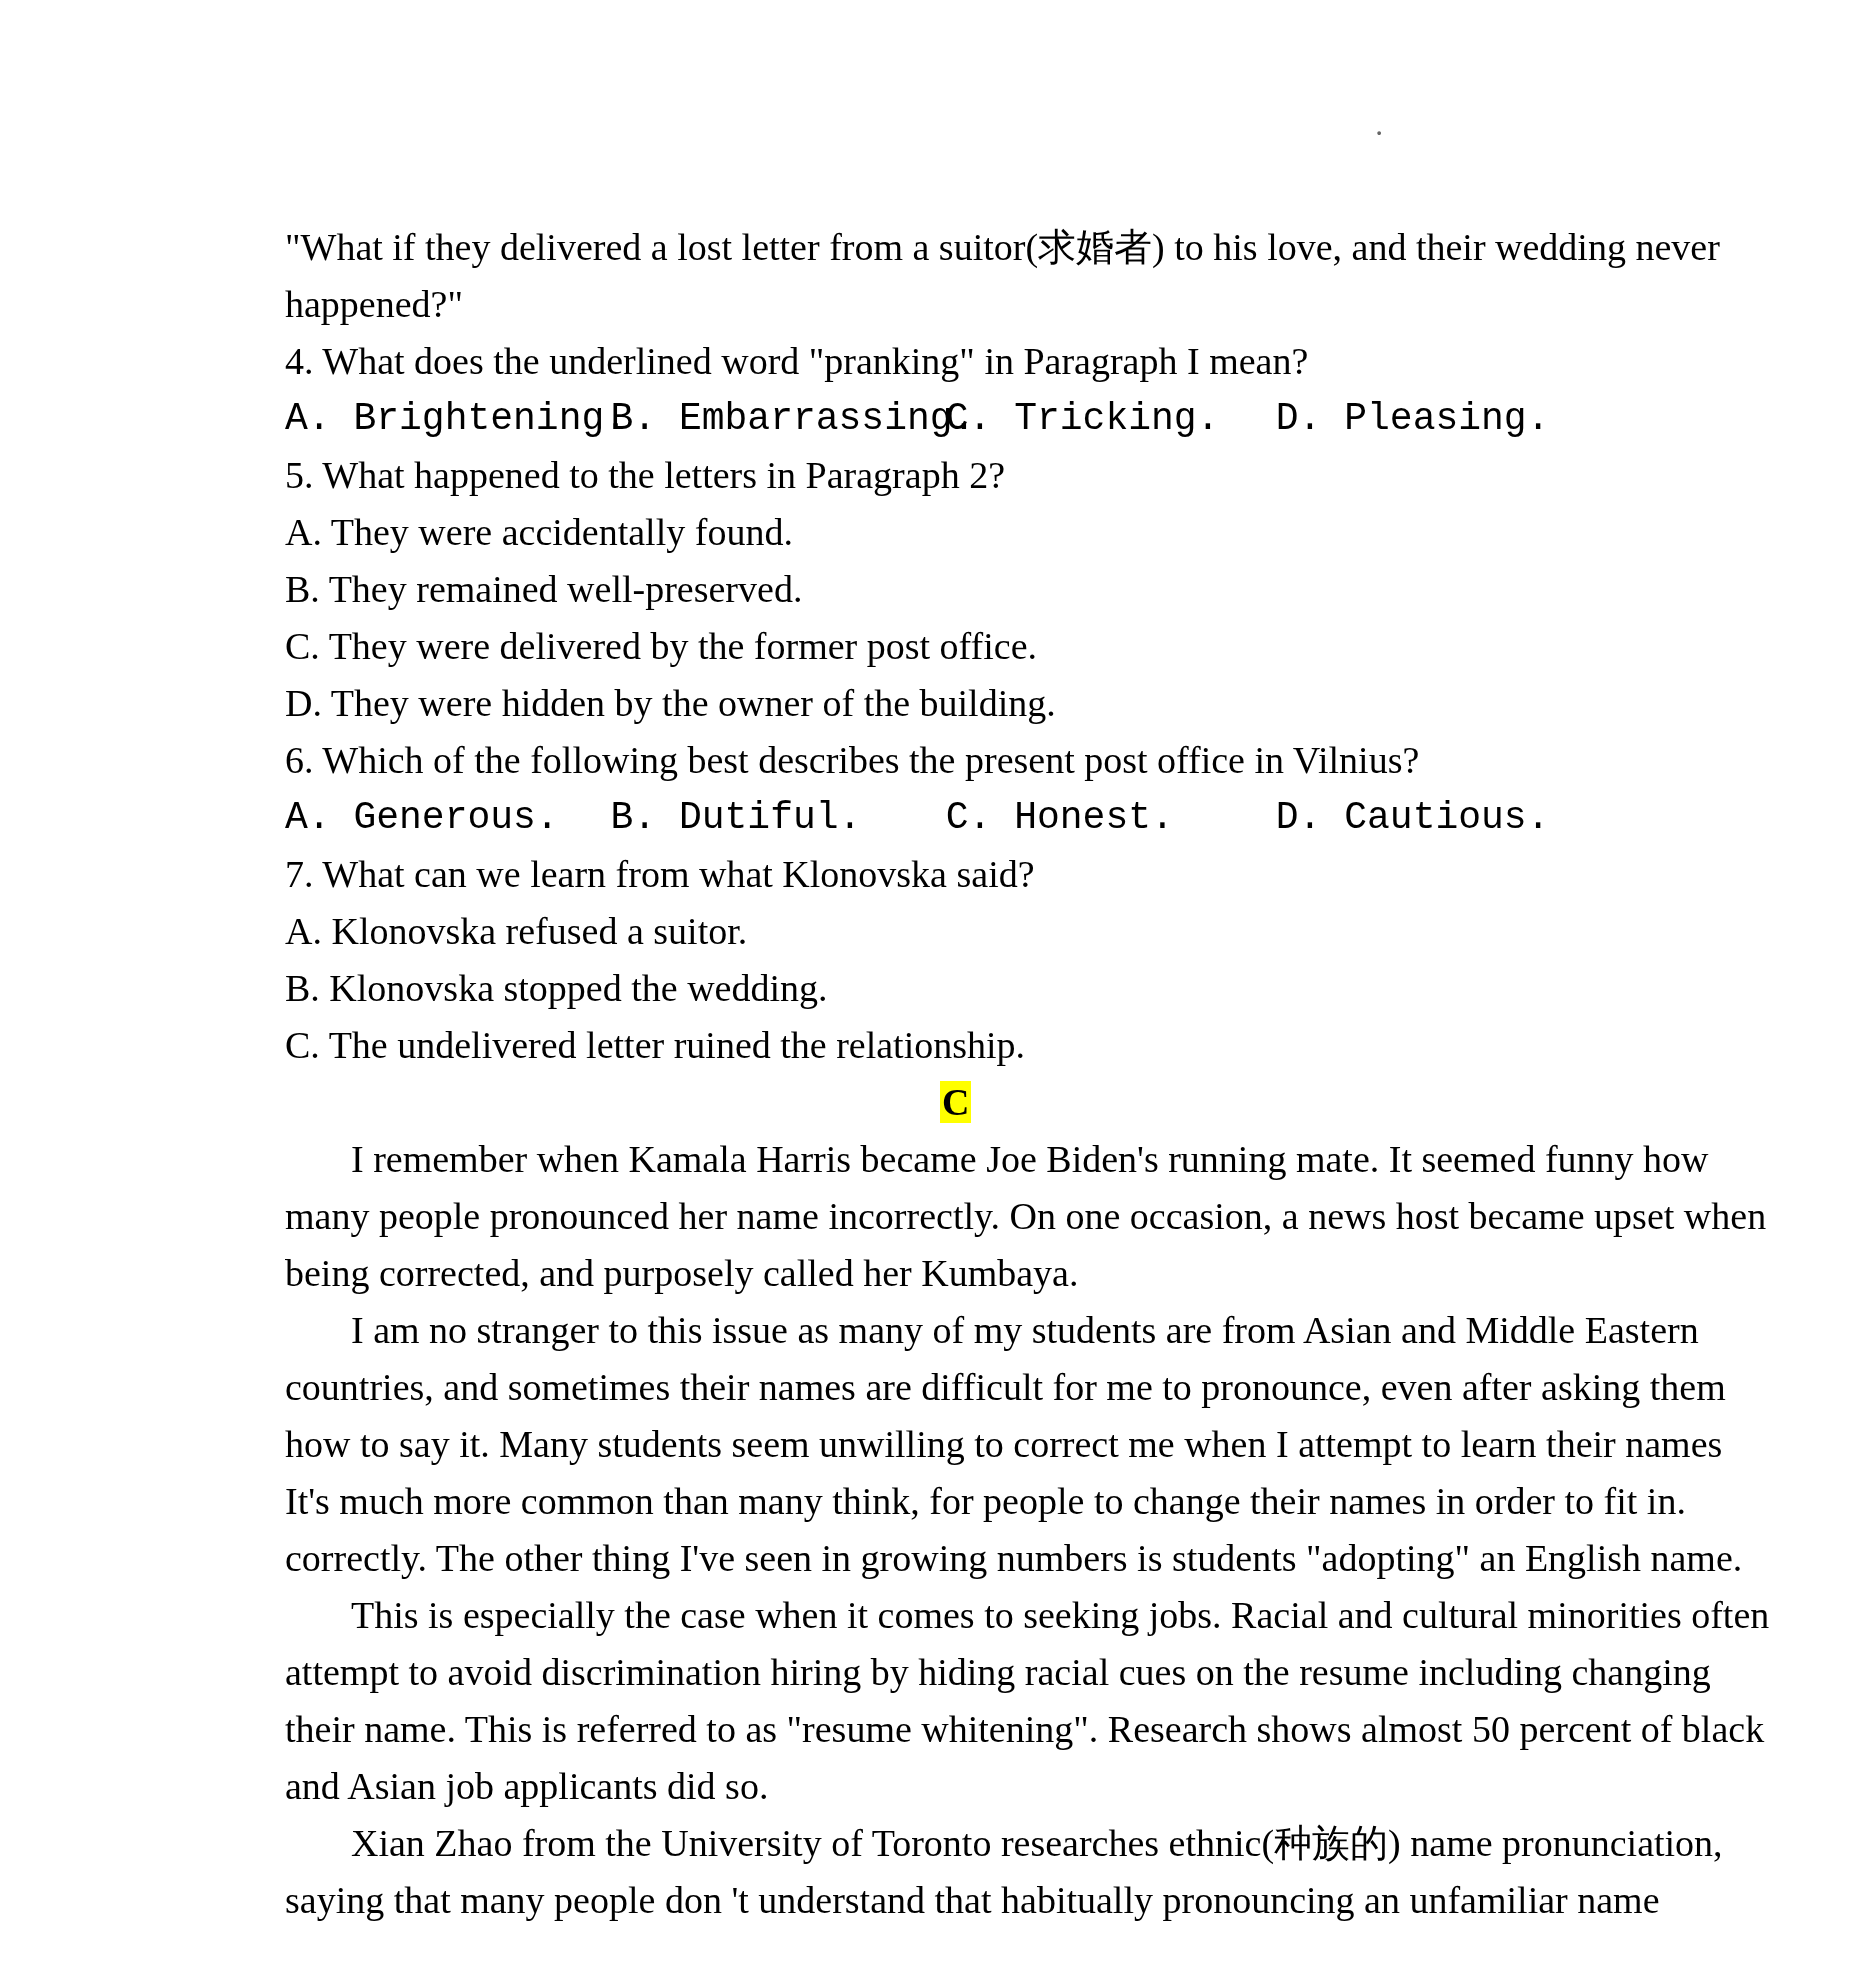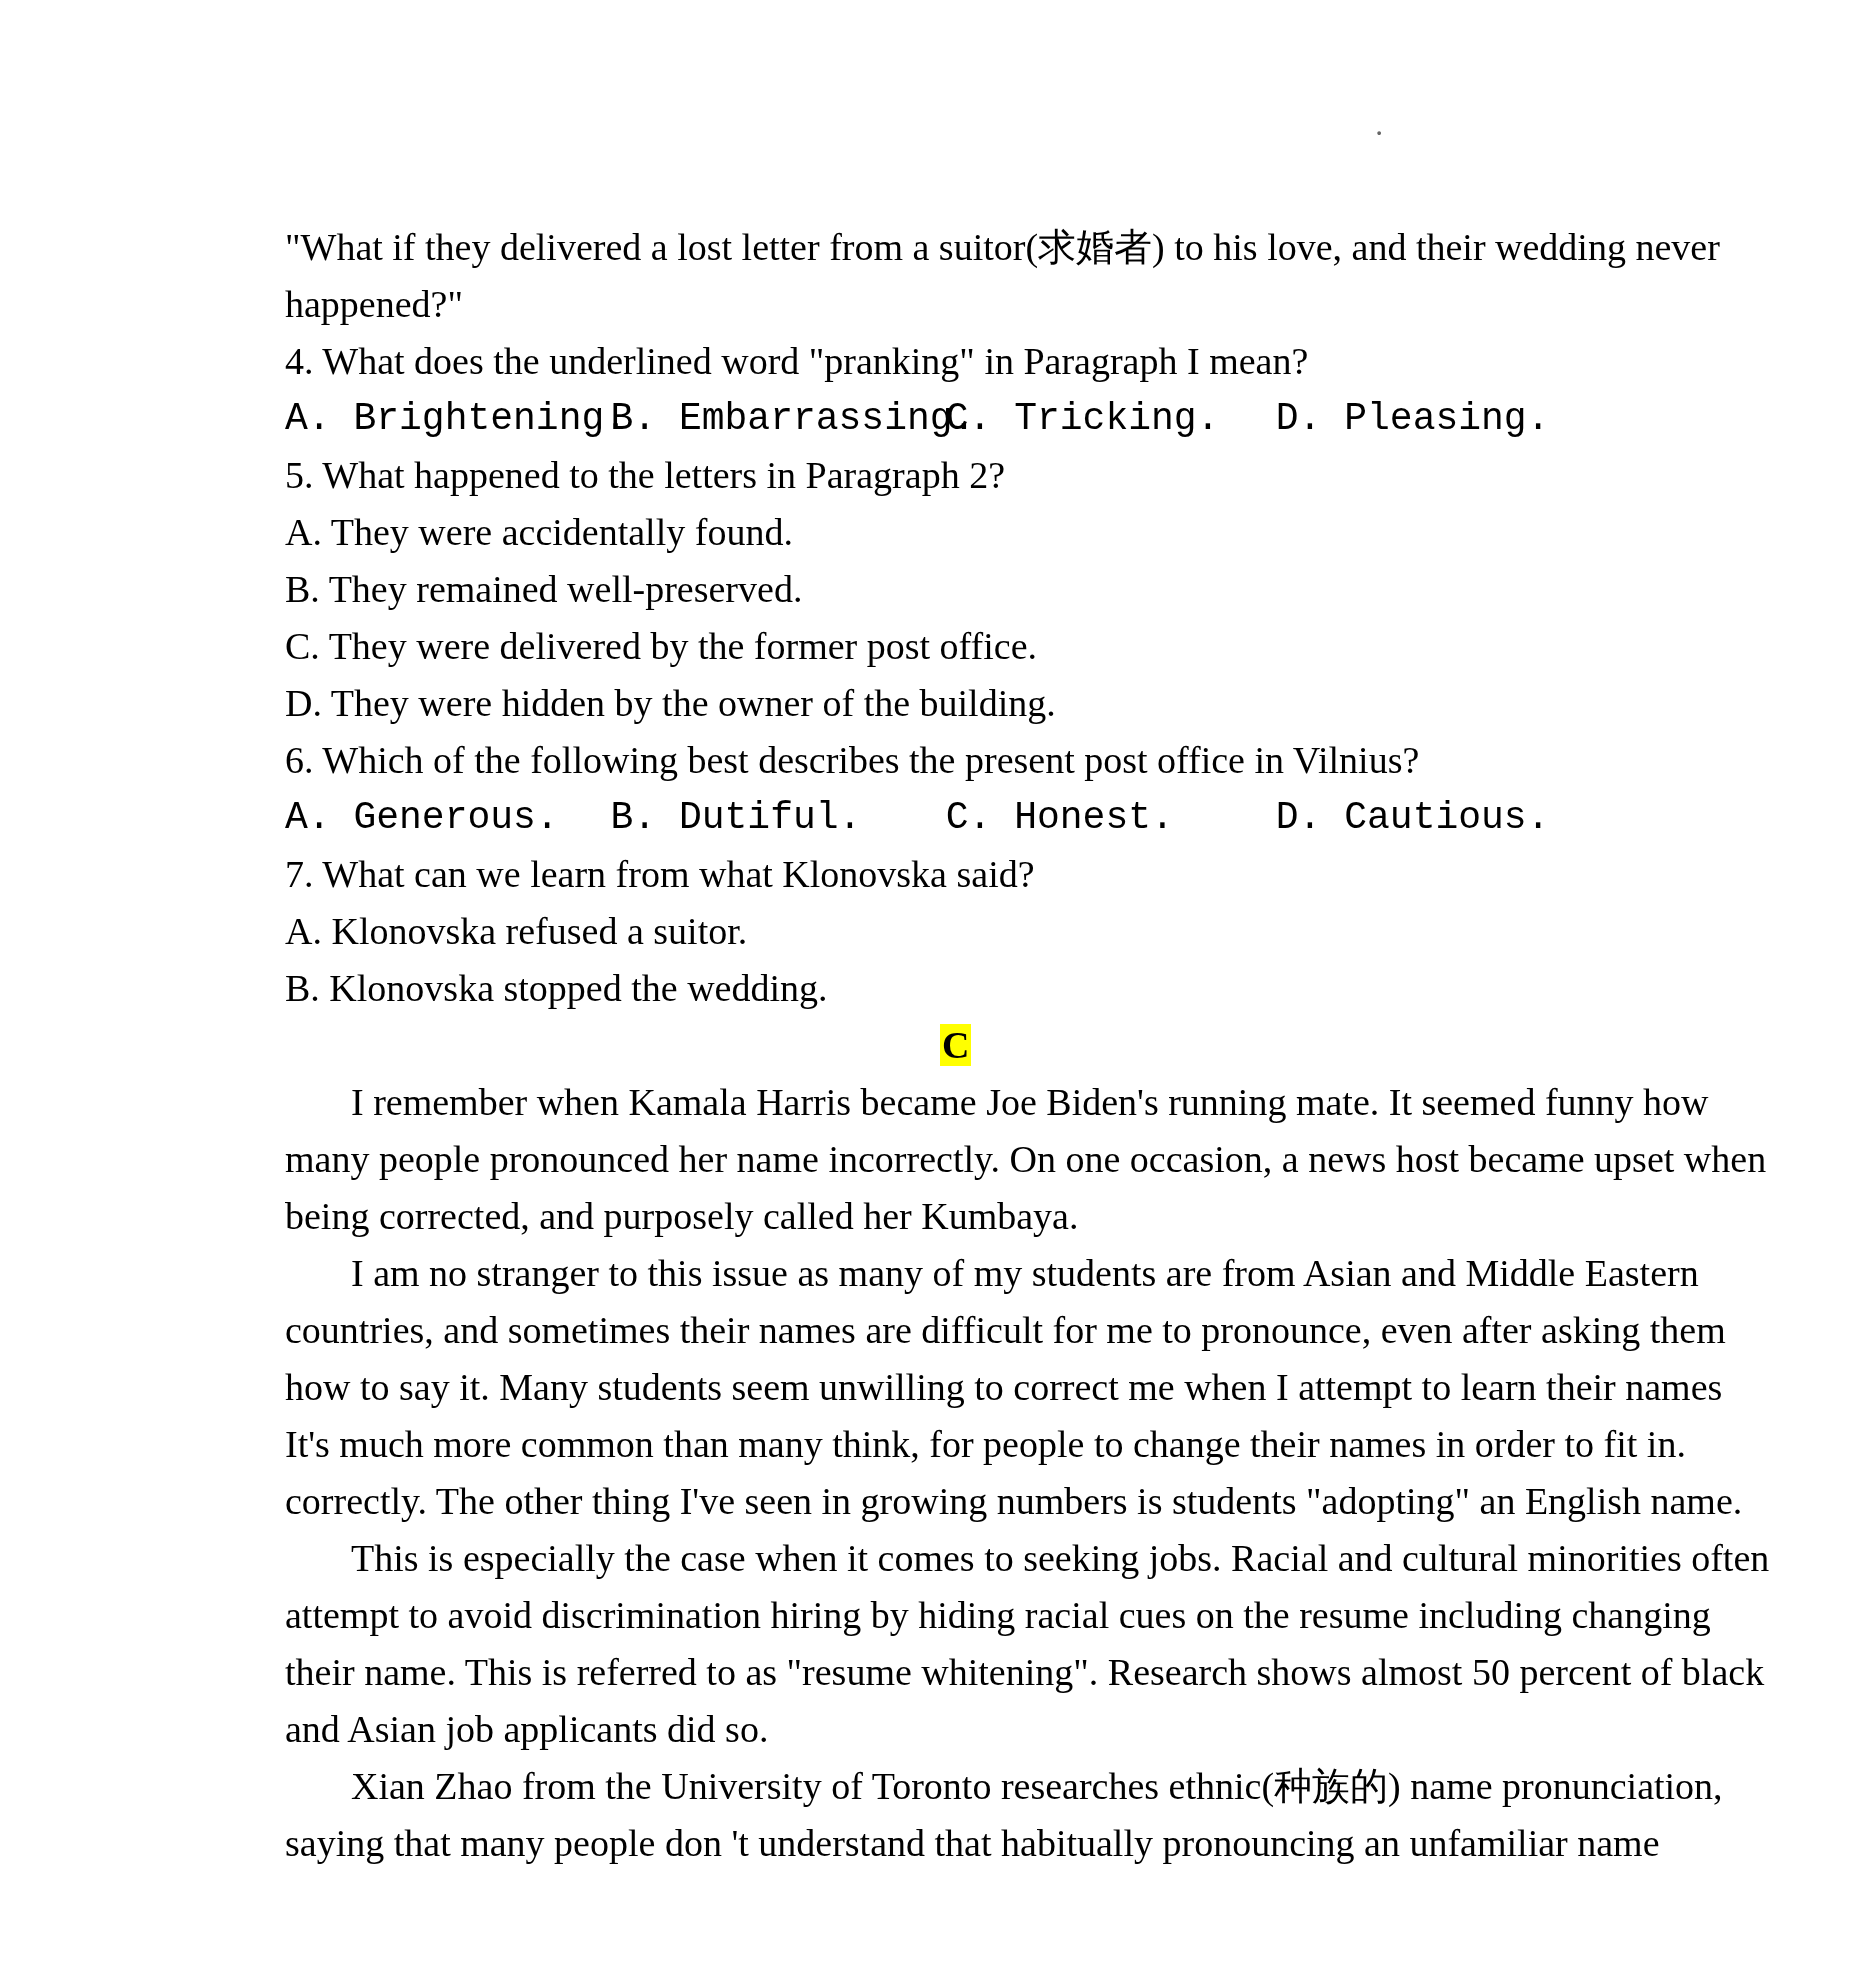--- a/index.html
+++ b/index.html
@@ -96,20 +96,21 @@
     <div class="line options">
       <span class="opt-0">A. Generous.</span>
       <span class="opt-1">B. Dutiful.</span>
       <span class="opt-2">C. Honest.</span>
       <span class="opt-3">D. Cautious.</span>
     </div>
 
     <div class="line">7. What can we learn from what Klonovska said?</div>
     <div class="line">A. Klonovska refused a suitor.</div>
     <div class="line">B. Klonovska stopped the wedding.</div>
+    <div class="line">C. The undelivered letter ruined the relationship.</div>
 
     <div class="line center">
       <span class="hl">C</span>
     </div>
 
     <div class="line indent">I remember when Kamala Harris became Joe Biden's running mate. It seemed funny how</div>
     <div class="line">many people pronounced her name incorrectly. On one occasion, a news host became upset when</div>
     <div class="line">being corrected, and purposely called her Kumbaya.</div>
 
     <div class="line indent">I am no stranger to this issue as many of my students are from Asian and Middle Eastern</div>

